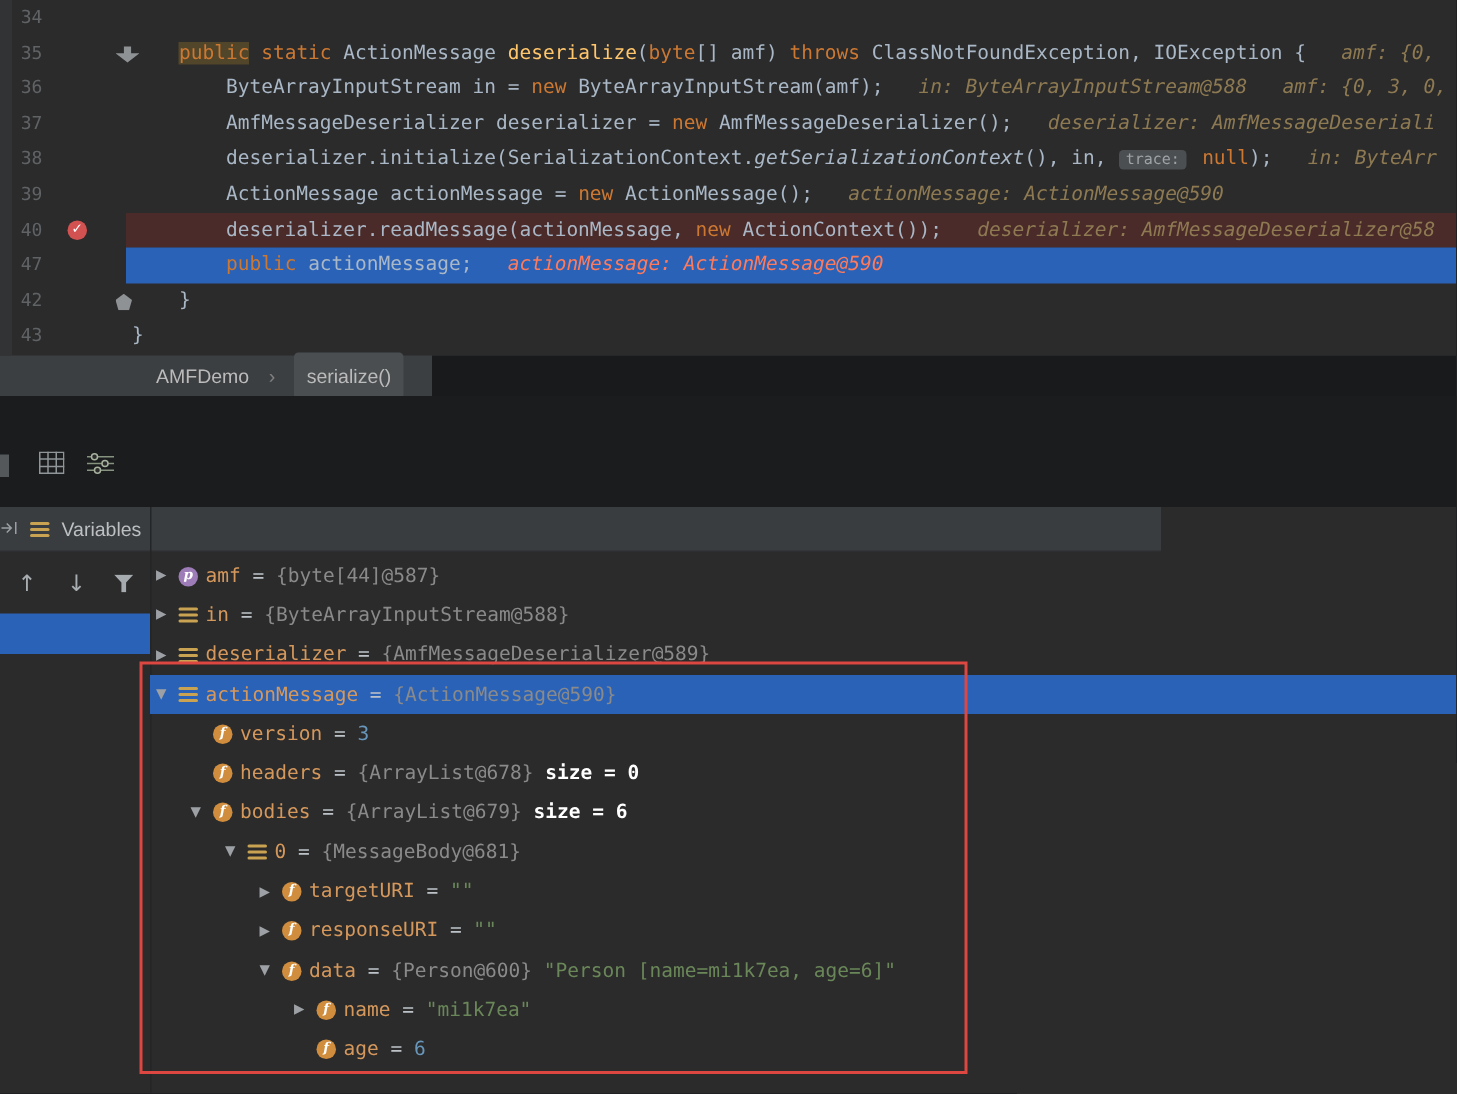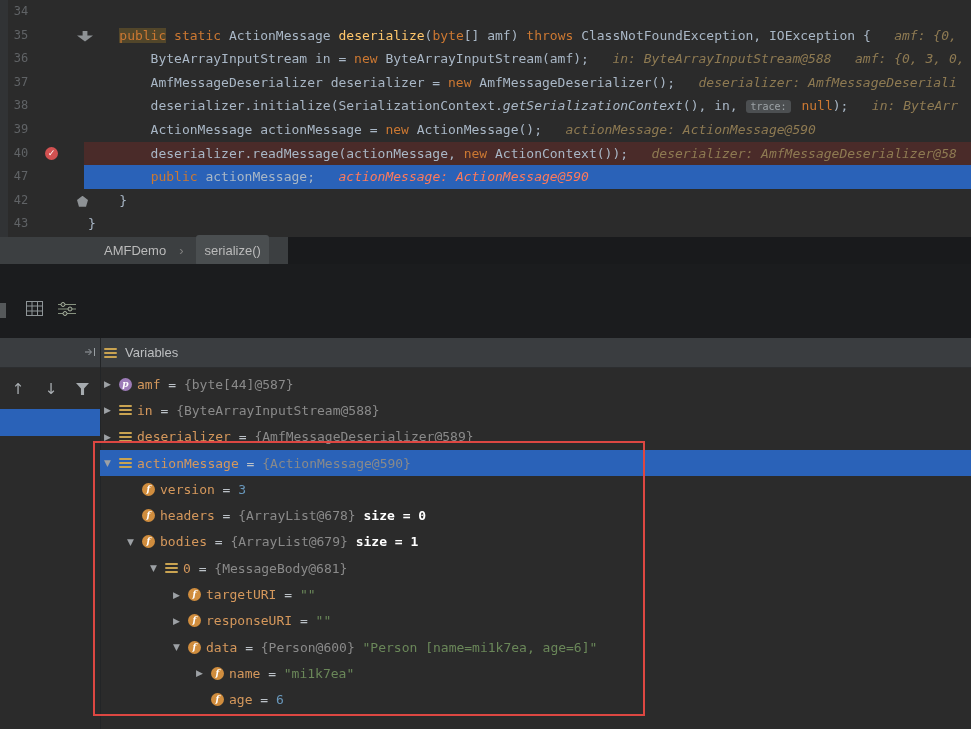--- a/index.html
+++ b/index.html
@@ -38,22 +38,22 @@
   .crumb-dark { position:absolute; left:288px; top:0; width:683px; height:27px; background:#191a1c; }
   .chev { margin:0 13px; color:#808080; }
   .crumb.method { background:#4a4e50; border-radius:3px; padding:8px 8px; }
 
   
   .midband { position:absolute; top:264px; left:0; width:971px; height:74px; background:#1b1c1e; }
   .tb-row { position:absolute; top:37px; left:26px; display:flex; gap:15px; align-items:center; }
   .partial-ic { position:absolute; top:39px; left:0; width:6px; height:15px; background:#55585a; }
 
   
-  .vheader { position:absolute; top:338px; left:0; width:971px; height:30px; background:#3a3d40;
-             border-bottom:1px solid #2c2e30; display:flex; align-items:center; padding-left:84px; gap:8px; }
+  .vheader { position:absolute; top:338px; left:0; width:774px; height:30px; background:#3a3d40;
+             border-bottom:1px solid #2c2e30; display:flex; align-items:center; gap:8px; }
   .vtitle { color:#bdbfc1; font:13px "Liberation Sans", sans-serif; }
 
   
   .stack { display:flex; flex-direction:column; justify-content:center; gap:2px; width:13px; height:13px; }
   .stack i { display:block; height:2px; background:#c9a351; border-radius:1px; }
 
   
   .vleft { position:absolute; top:368px; left:0; width:100px; height:361px; }
   .vleft-icons { display:flex; gap:17px; padding:12px 0 0 10px; align-items:center; }
   .arrow { font:15px "DejaVu Sans", sans-serif; color:#a8adb1; width:16px; text-align:center; cursor:pointer; }
@@ -159,21 +159,21 @@
   <div class="blue-partial"></div>
   <div class="vsep"></div>
 
   <div id="var-tree">
       <div class="trow" style="padding-left: 104px;"><span class="expander">▶</span><span class="ci param">p</span><span class="vname">amf</span><span class="veq"> = </span><span class="vref">{byte[44]@587}</span></div>
       <div class="trow" style="padding-left: 104px;"><span class="expander">▶</span><span class="ci stack"><i></i><i></i><i></i></span><span class="vname">in</span><span class="veq"> = </span><span class="vref">{ByteArrayInputStream@588}</span></div>
       <div class="trow" style="padding-left: 104px;"><span class="expander">▶</span><span class="ci stack"><i></i><i></i><i></i></span><span class="vname">deserializer</span><span class="veq"> = </span><span class="vref">{AmfMessageDeserializer@589}</span></div>
       <div class="trow sel" style="padding-left: 104px;"><span class="expander">▼</span><span class="ci stack"><i></i><i></i><i></i></span><span class="vname">actionMessage</span><span class="veq"> = </span><span class="vref">{ActionMessage@590}</span></div>
       <div class="trow" style="padding-left: 127px;"><span class="expander"></span><span class="ci field">f</span><span class="vname">version</span><span class="veq"> = </span><span class="vnum">3</span></div>
       <div class="trow" style="padding-left: 127px;"><span class="expander"></span><span class="ci field">f</span><span class="vname">headers</span><span class="veq"> = </span><span class="vref">{ArrayList@678}</span><span class="vsize"> size = 0</span></div>
-      <div class="trow" style="padding-left: 127px;"><span class="expander">▼</span><span class="ci field">f</span><span class="vname">bodies</span><span class="veq"> = </span><span class="vref">{ArrayList@679}</span><span class="vsize"> size = 1</span></div>
+      <div class="trow" style="padding-left: 127px;"><span class="expander">▼</span><span class="ci field">f</span><span class="vname">bodies</span><span class="veq"> = </span><span class="vref">{ArrayList@679}</span><span class="vsize"> size = 6</span></div>
       <div class="trow" style="padding-left: 150px;"><span class="expander">▼</span><span class="ci stack"><i></i><i></i><i></i></span><span class="vname">0</span><span class="veq"> = </span><span class="vref">{MessageBody@681}</span></div>
       <div class="trow" style="padding-left: 173px;"><span class="expander">▶</span><span class="ci field">f</span><span class="vname">targetURI</span><span class="veq"> = </span><span class="vstr">""</span></div>
       <div class="trow" style="padding-left: 173px;"><span class="expander">▶</span><span class="ci field">f</span><span class="vname">responseURI</span><span class="veq"> = </span><span class="vstr">""</span></div>
       <div class="trow" style="padding-left: 173px;"><span class="expander">▼</span><span class="ci field">f</span><span class="vname">data</span><span class="veq"> = </span><span class="vref">{Person@600}</span><span class="vstr"> "Person [name=mi1k7ea, age=6]"</span></div>
       <div class="trow" style="padding-left: 196px;"><span class="expander">▶</span><span class="ci field">f</span><span class="vname">name</span><span class="veq"> = </span><span class="vstr">"mi1k7ea"</span></div>
       <div class="trow" style="padding-left: 196px;"><span class="expander"></span><span class="ci field">f</span><span class="vname">age</span><span class="veq"> = </span><span class="vnum">6</span></div>
     </div>
 
   <div class="red-rect"></div>
 

